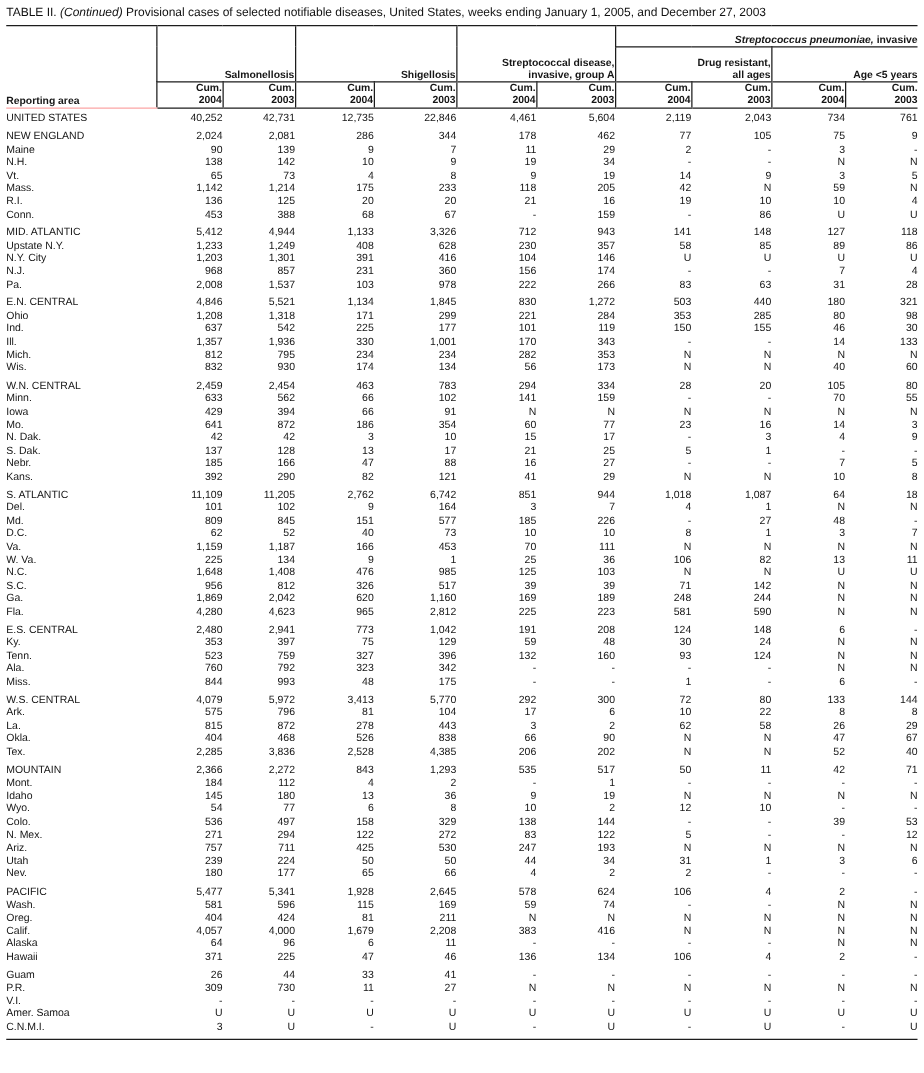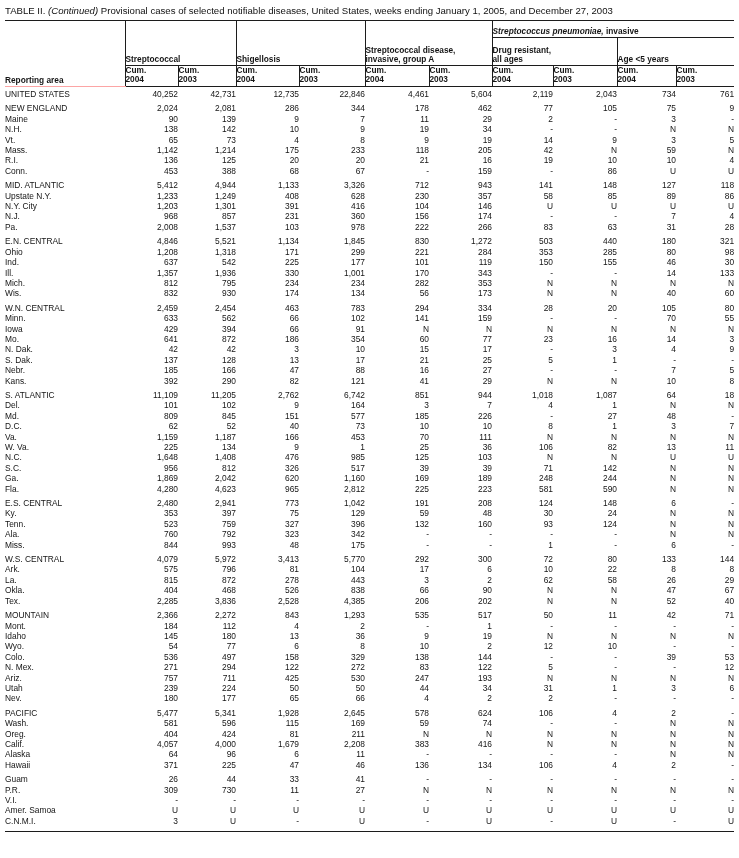--- a/index.html
+++ b/index.html
@@ -24,21 +24,21 @@
     table-layout: fixed;
     width: 729px;
     margin-top: 3px;
   }
   table.dz th, table.dz td { padding: 0; }
 
   thead th {
     font-weight: bold;
     font-size: 8.3px;
     line-height: 9.4px;
-    text-align: left;
+    text-align: right;
     vertical-align: bottom;
   }
   tr.hr-a th { border-top: 1px solid #1c1c1c; }
   tr.hr-a { height: 17px; }
   tr.hr-b { height: 28px; }
   tr.hr-c { height: 21px; }
 
   th.bl { border-left: 1px solid #1c1c1c; }
   th.bb { border-bottom: 1px solid #1c1c1c; }
   th.grp { padding-bottom: 2px; }
@@ -92,21 +92,21 @@
       <col style="width:63px">
         <col style="width:61px">
         <col style="width:64px">
       <col style="width:59px">
         <col style="width:58px">
     </colgroup>
     <thead>
       <tr class="hr-a">
         <th class="area-h" rowspan="3">Reporting area</th>
         <th class="grp bl bb" rowspan="2" colspan="2">
-          <span>Streptococcal</span>
+          <span>Salmonellosis</span>
         </th>
         <th class="grp bl bb" rowspan="2" colspan="2">
           <span>Shigellosis</span>
         </th>
         <th class="grp bl bb" rowspan="2" colspan="2">
           <span>Streptococcal disease,</span><br>
           <span>invasive, group A</span>
         </th>
         <th class="grp spn bl bb" colspan="4">
           <span class="ital">Streptococcus pneumoniae,</span><span> invasive</span>

